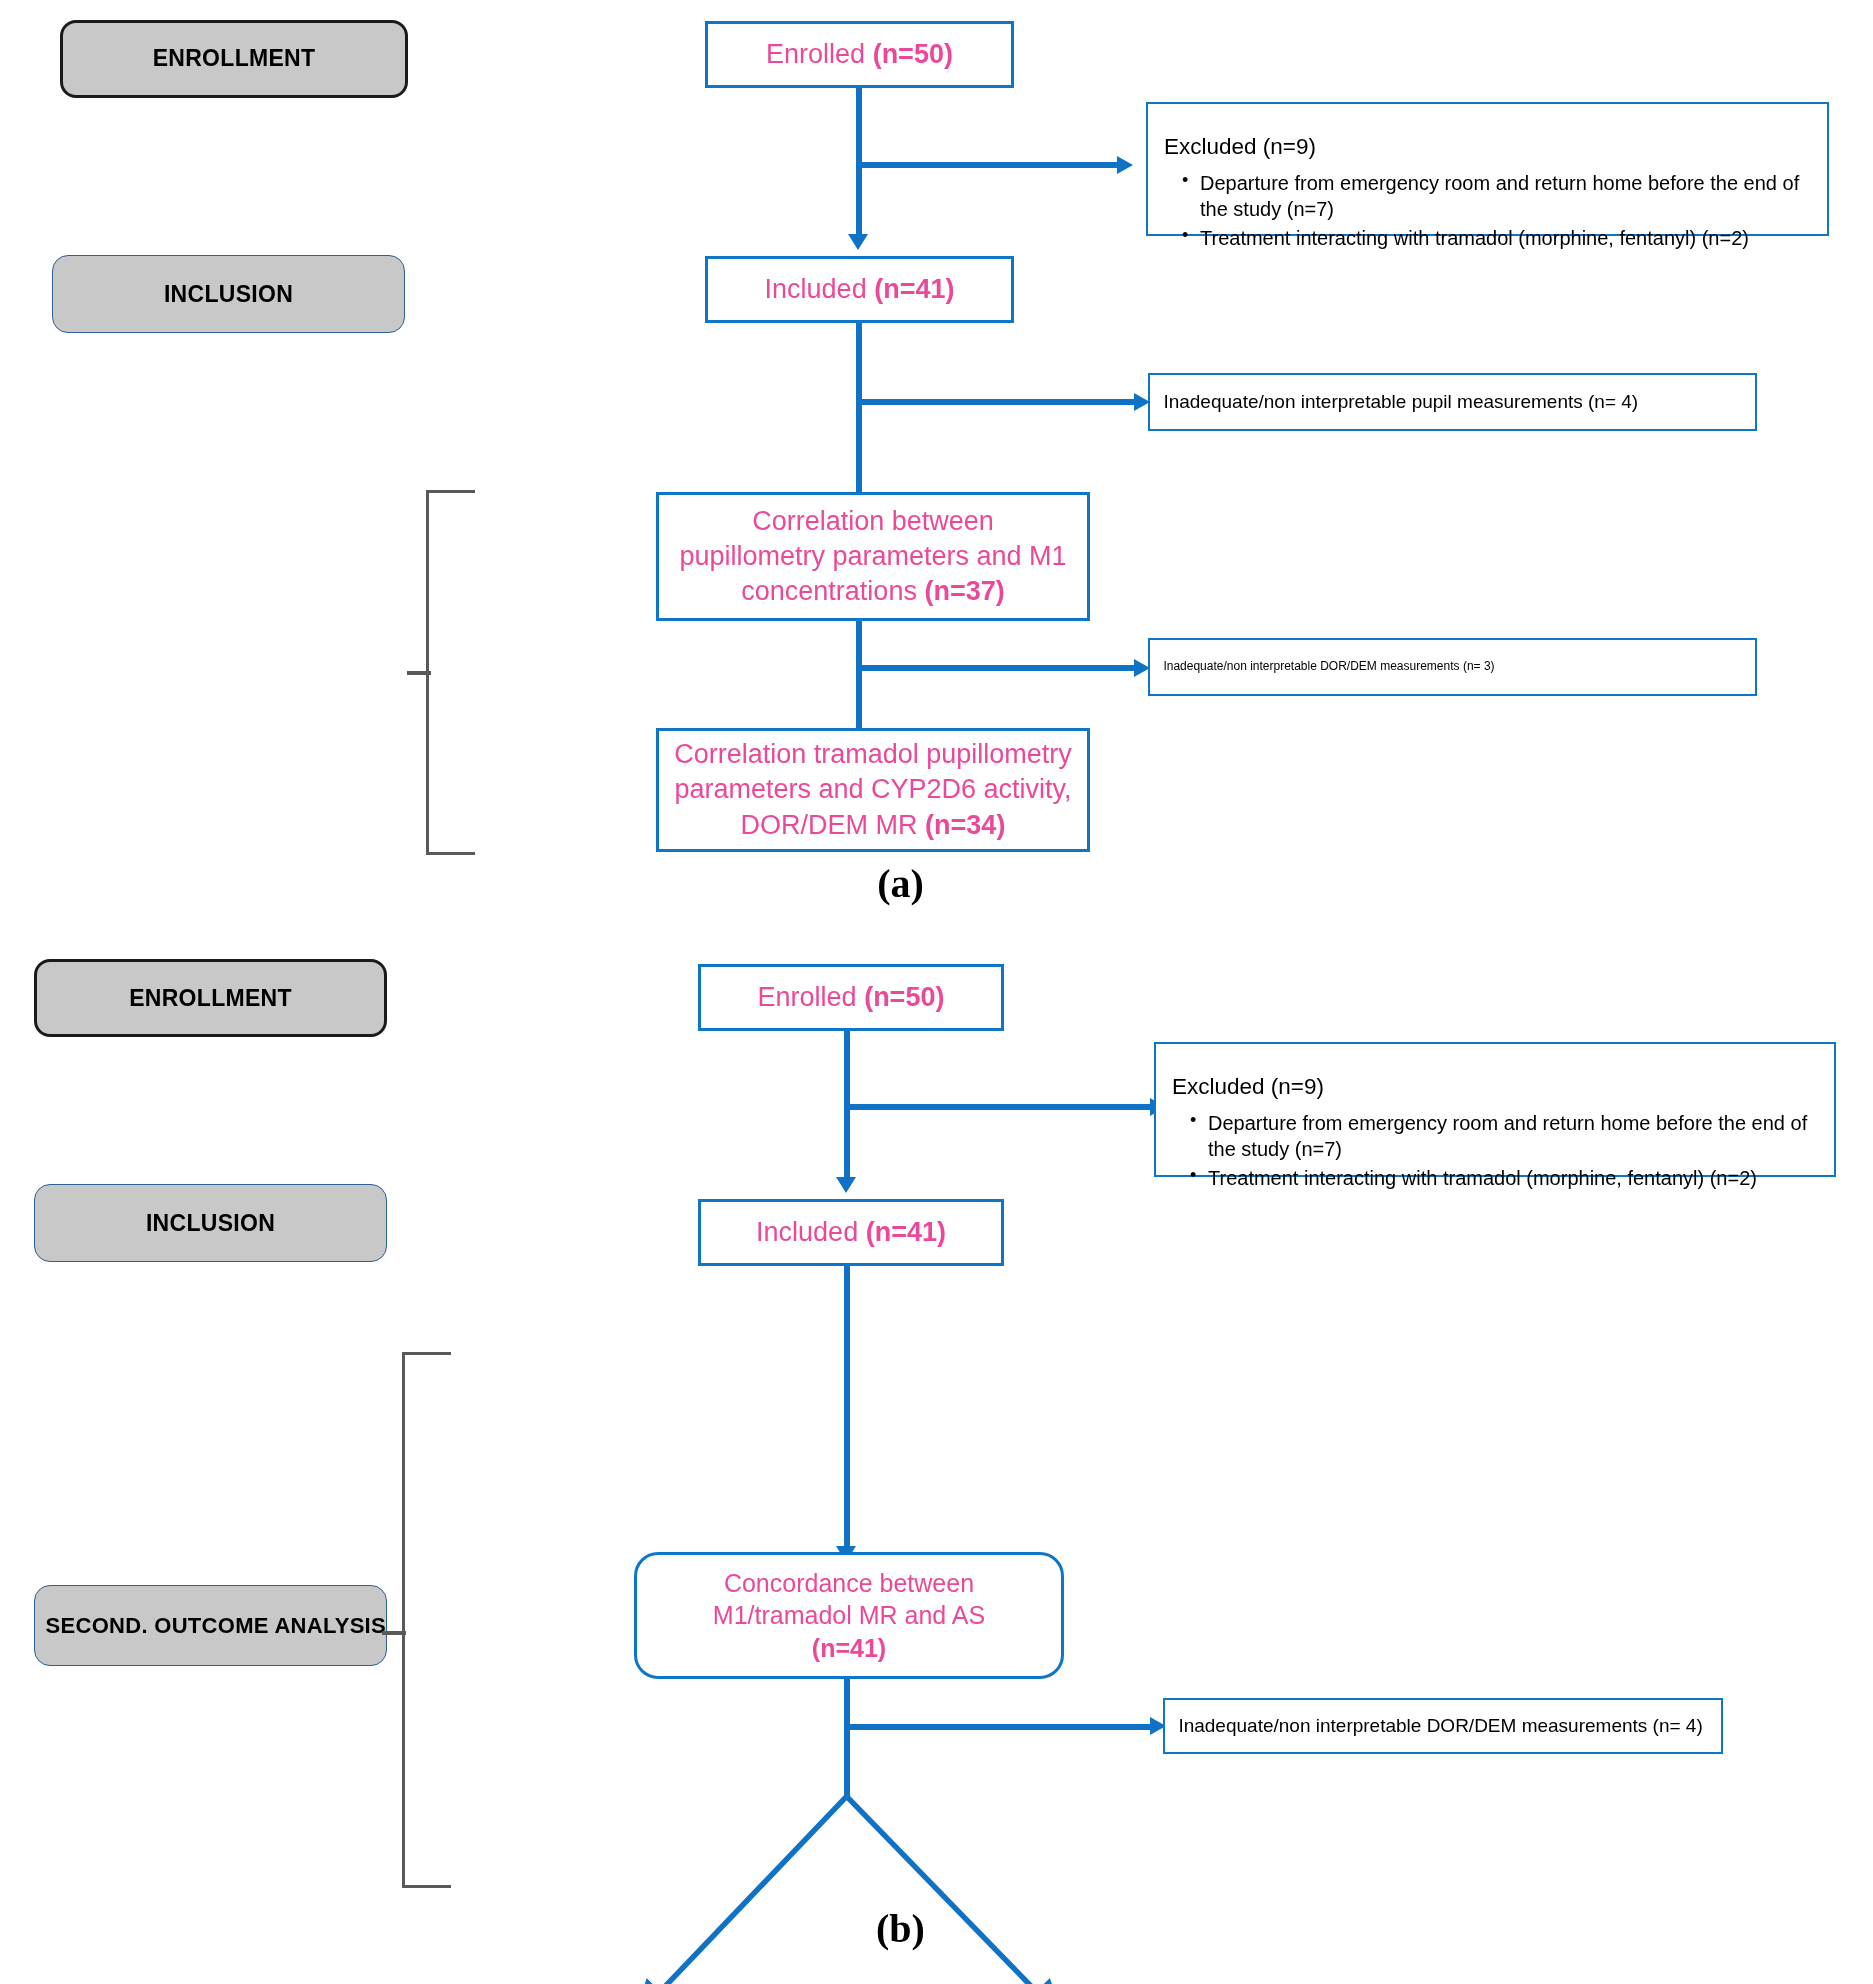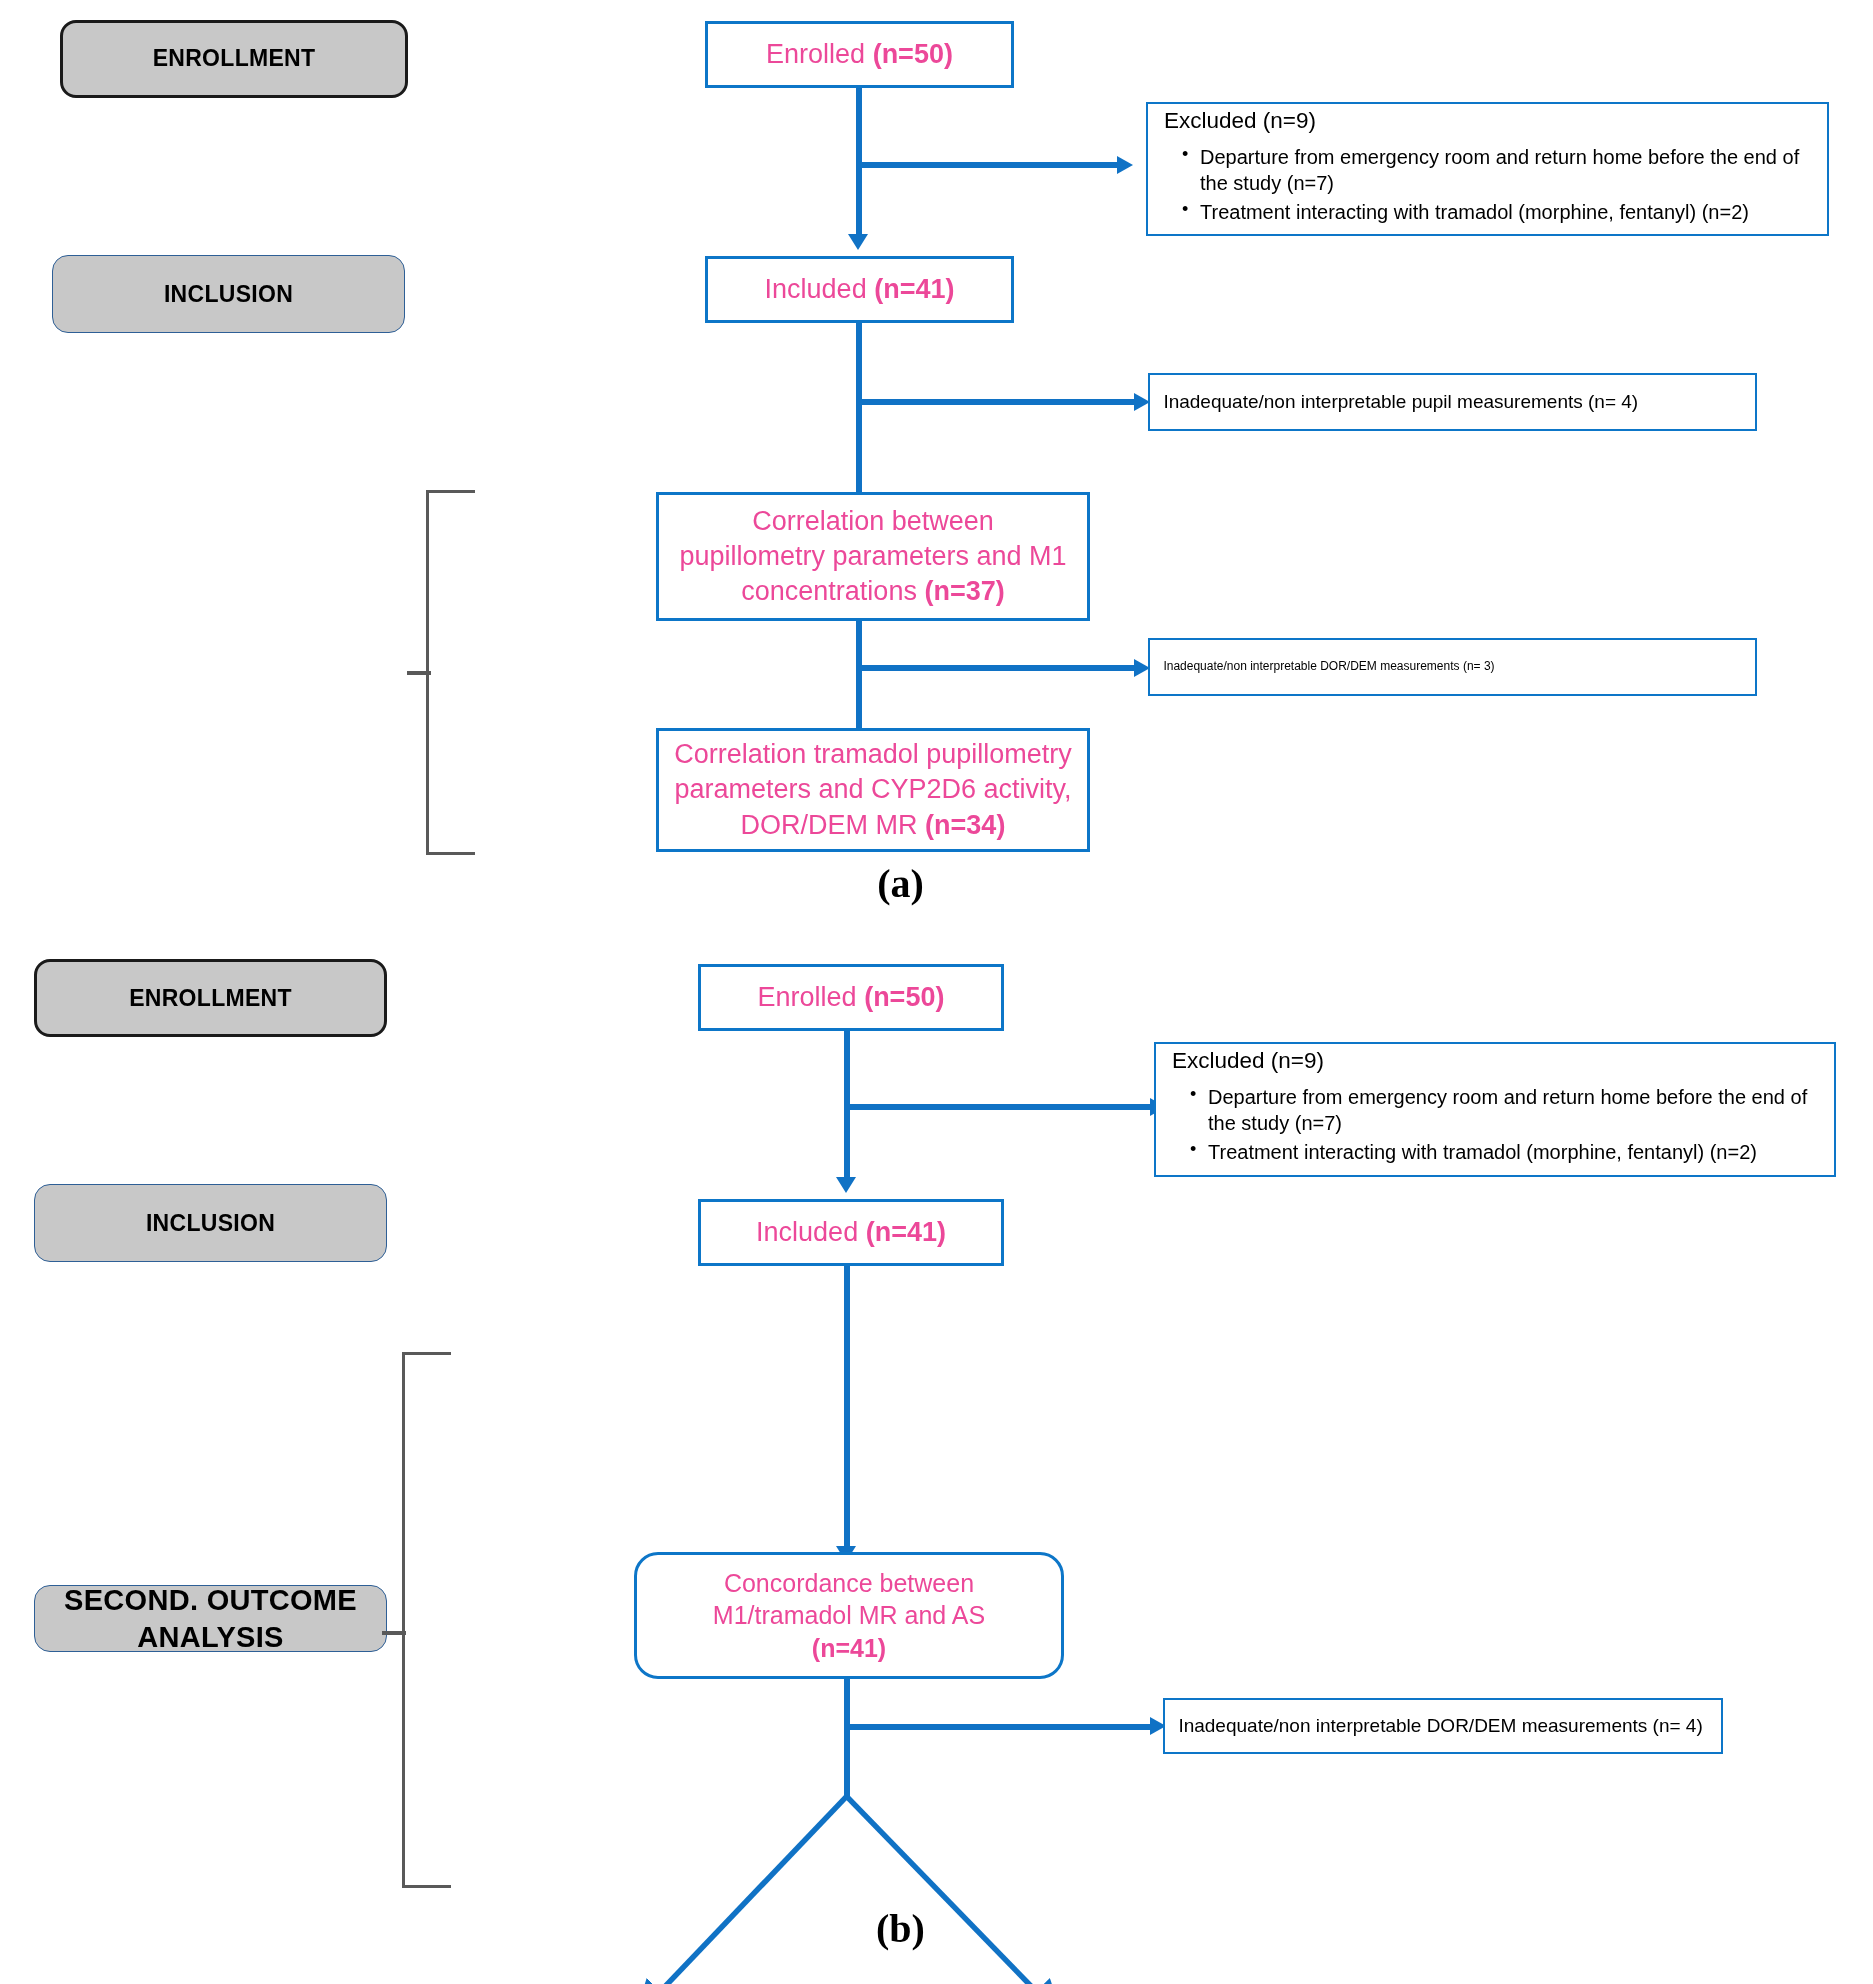--- a/index.html
+++ b/index.html
@@ -57,21 +57,21 @@
     justify-content:flex-start;
     text-align:center;
     line-height:1.30;
   }
   .sidebox .t{padding:0 13.4px;}
 
   
   .excl{
     background:#ffffff;
     border:2.4px solid #0D76C8;
-    padding:2px 16px 11px 16px;
+    padding:28px 16px 11px 16px;
     line-height:1.32;
   }
   .excl .hd{font-size:22.5px;margin-bottom:3.7px;}
   .excl ul{margin:8px;padding:0 0 0 28px;list-style:none;}
   .excl li{font-size:20px;position:relative;margin-bottom:2.4px;}
   .excl li:before{
     content:"\2022";
     position:absolute;left:-18px;top:-1.2px;font-size:18px;
   }
 
@@ -188,21 +188,21 @@
   <div class="abs" style="left:0;top:932px;width:1874px;height:1053px;">
 
     <div class="abs stage dark" style="left:34px;top:27px;width:353px;height:78px;font-size:23px;">
       <span>ENROLLMENT</span>
     </div>
 
     <div class="abs stage" style="left:34px;top:252px;width:353px;height:78px;font-size:23px;">
       <span>INCLUSION</span>
     </div>
 
-    <div class="abs stage" style="left:34px;top:653px;width:353px;height:67px;font-size:29px;">
+    <div class="abs stage" style="left:34px;top:653px;width:353px;height:81px;font-size:22px;justify-content:flex-end;">
       <span>SECOND. OUTCOME ANALYSIS</span>
     </div>
 
     <div class="abs bracket" style="left:402px;top:420px;width:49px;height:536px;"></div>
     <div class="abs bracket-nub" style="left:382px;top:699px;width:24px;height:3.7px;"></div>
 
     <div class="abs vline" style="left:844px;top:97px;width:5.5px;height:151px;"></div>
     <div class="abs arrow-down" style="left:836px;top:245px;"></div>
     <div class="abs hline" style="left:844px;top:172px;width:308px;height:5.5px;"></div>
     <div class="abs arrow-right" style="left:1150px;top:166px;"></div>

